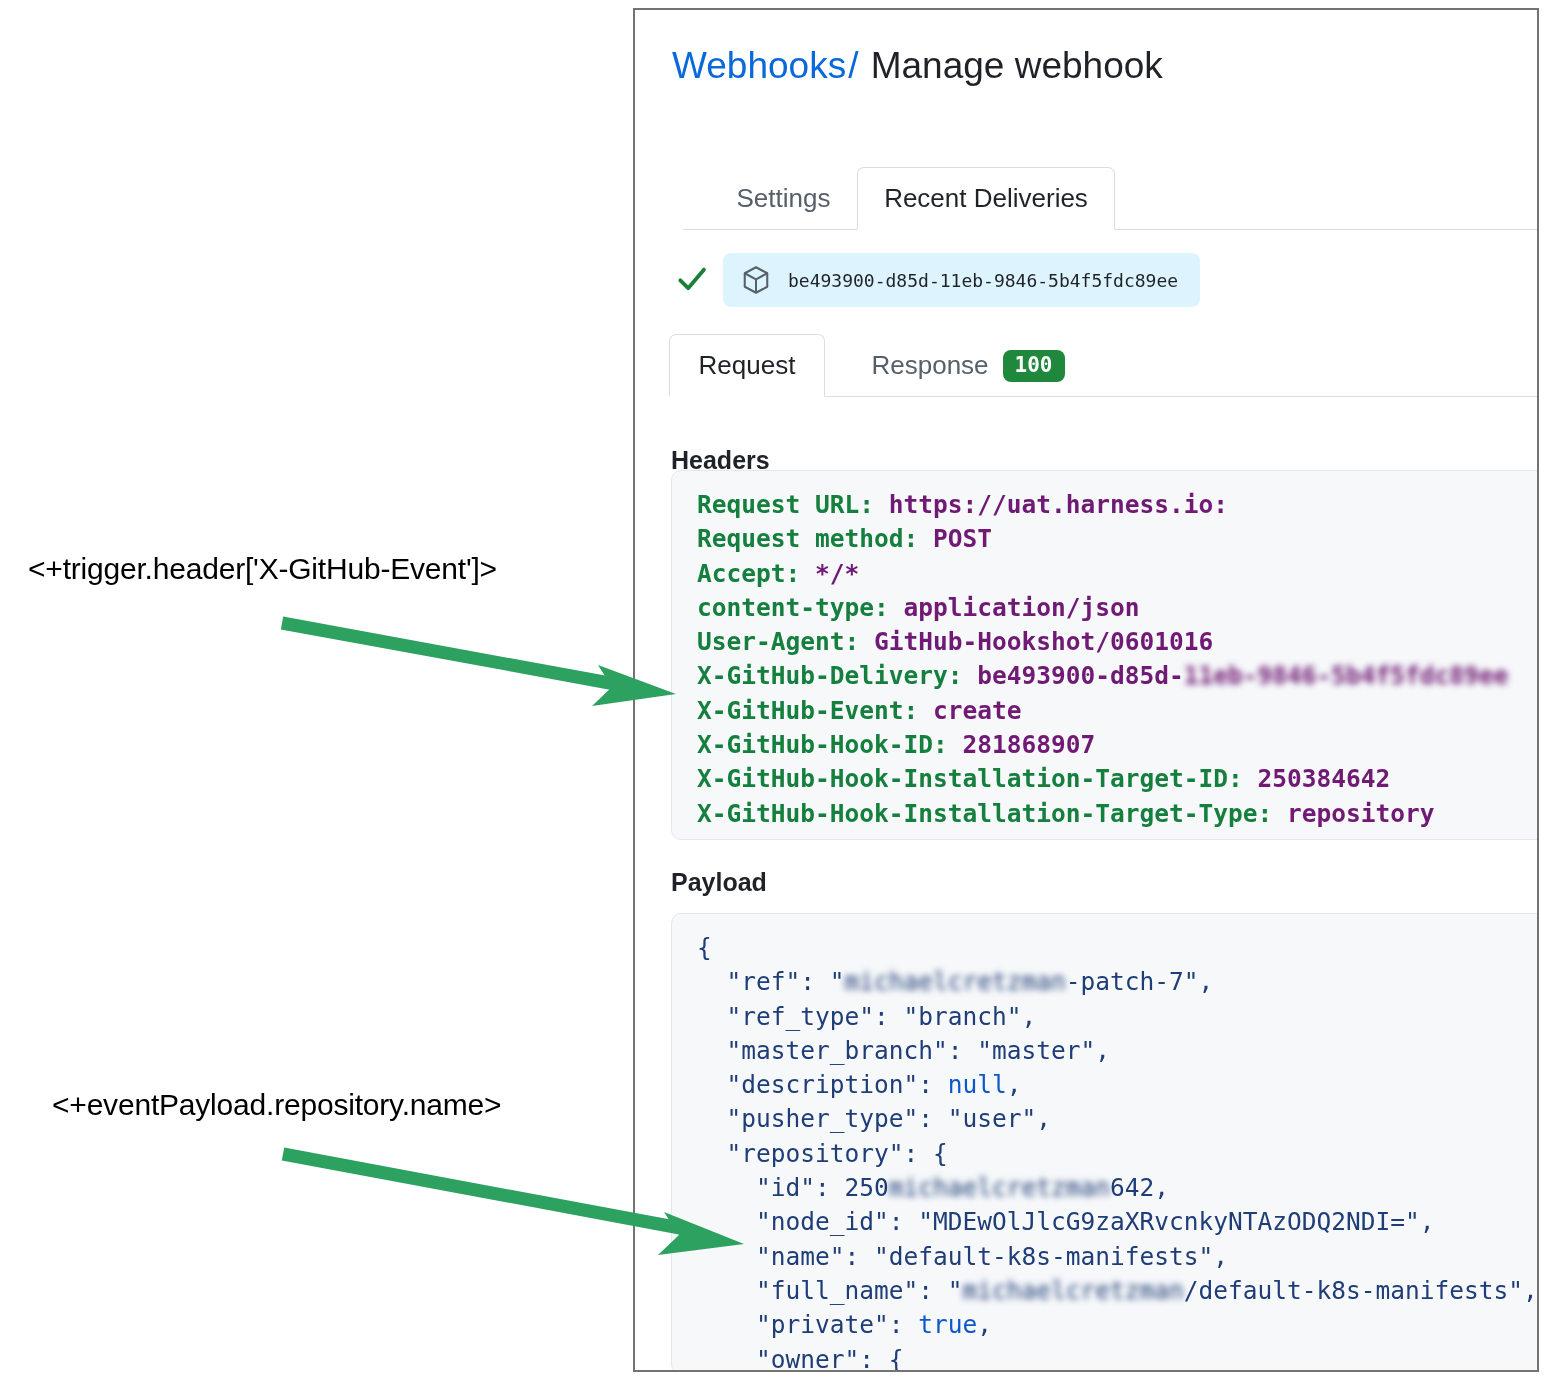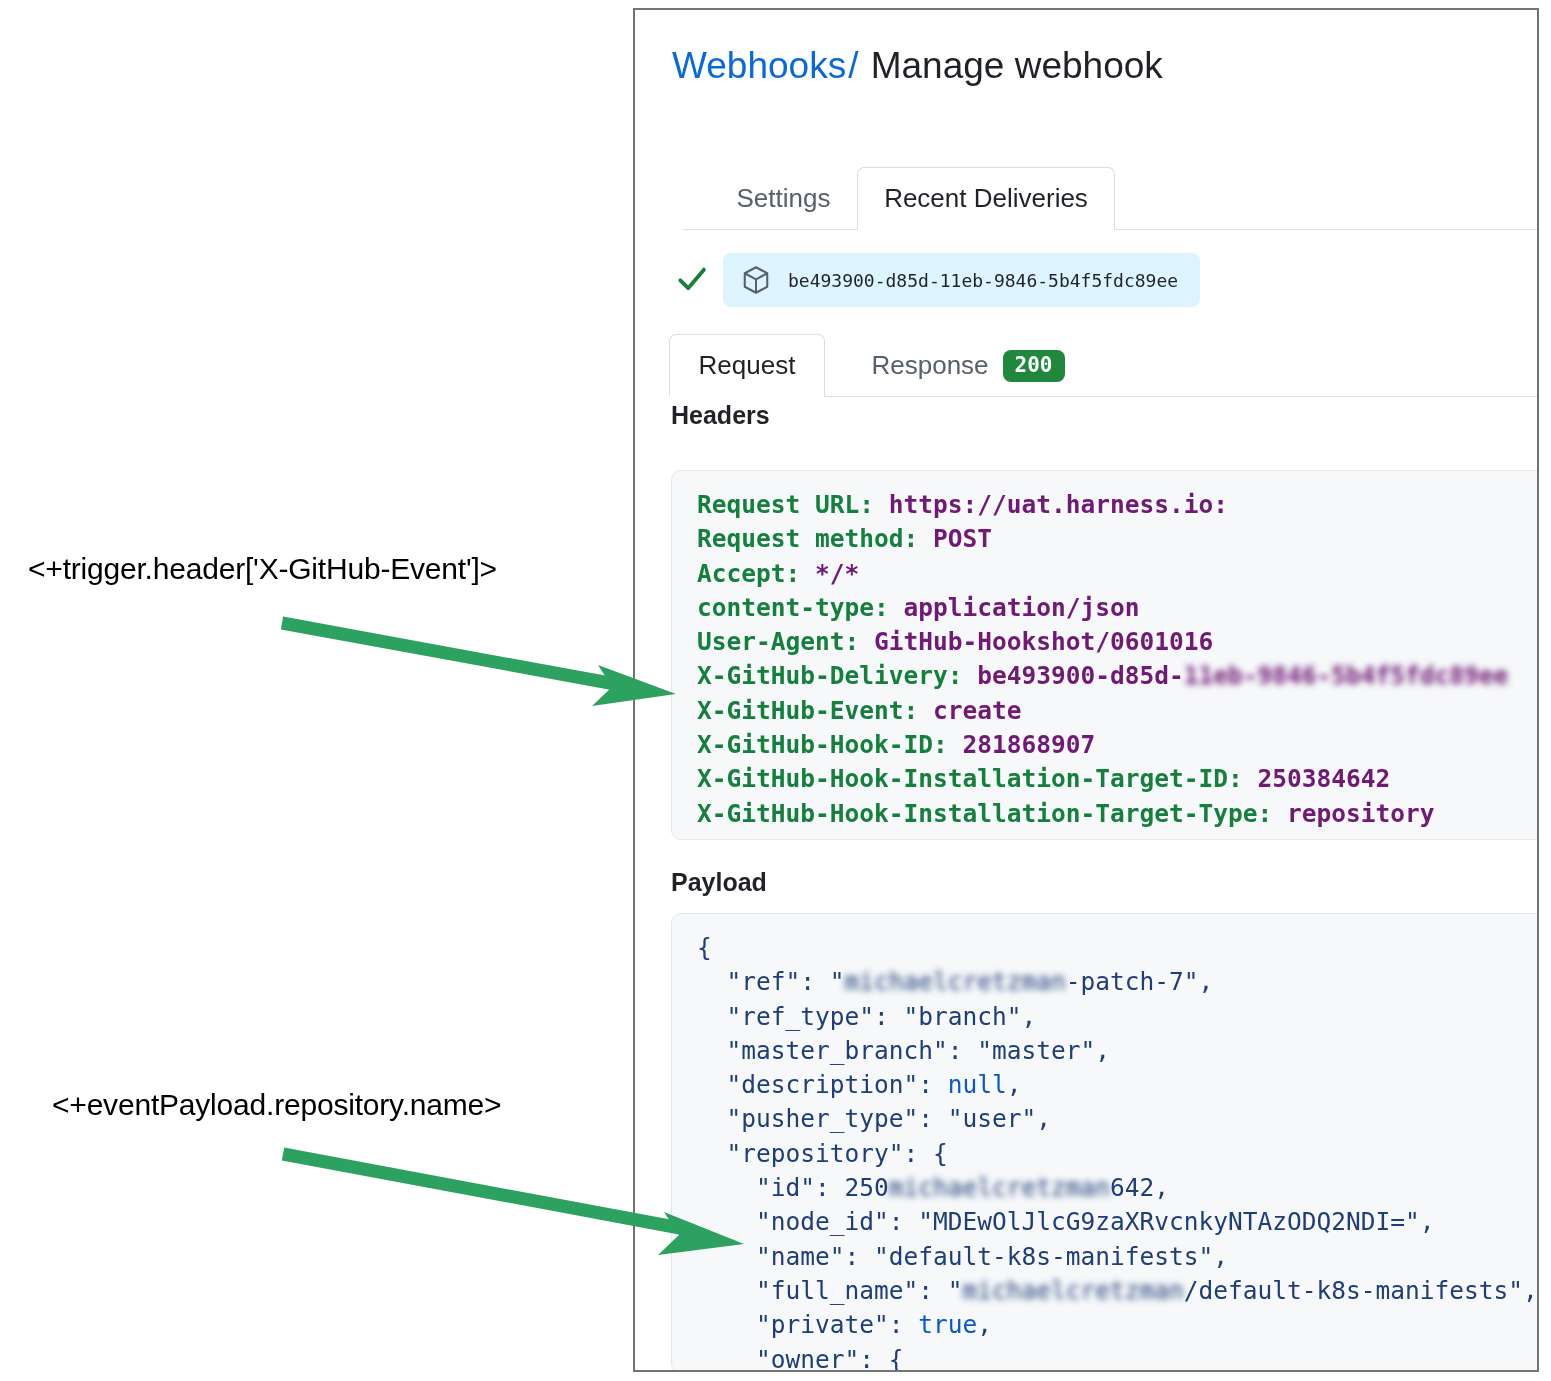--- a/index.html
+++ b/index.html
@@ -205,21 +205,21 @@
   }
 
   
   .section-title {
     position: absolute;
     left: 36px;
     font-size: 25px;
     font-weight: 700;
     color: #1f2328;
   }
-  #title-headers { top: 391px; }
+  #title-headers { top: 436px; }
   #title-payload { top: 858px; }
 
   
   .code-block {
     position: absolute;
     left: 36px;
     background: #f6f8fa;
     border: 1px solid #e4e8ed;
     border-radius: 10px;
     box-sizing: border-box;
@@ -290,21 +290,21 @@
         </svg>
         <span id="delivery-id">be493900-d85d-11eb-9846-5b4f5fdc89ee</span>
       </div>
     </div>
 
     <div id="tabbar-sub">
       <div class="tabbar-rule"></div>
       <div id="tab-request" class="gh-tab active">Request</div>
       <div id="tab-response" class="gh-tab inactive">
         <span>Response</span>
-        <span id="status-badge">200</span>
+        <span id="status-badge">100</span>
       </div>
     </div>
 
     <div class="section-title" id="title-headers">Headers</div>
     <div class="code-block" id="headers-block">
         <div class="code-line"><span class="hk">Request URL:</span><span class="hv"> https://uat.harness.io:</span></div>
         <div class="code-line"><span class="hk">Request method:</span><span class="hv"> POST</span></div>
         <div class="code-line"><span class="hk">Accept:</span><span class="hv"> */*</span></div>
         <div class="code-line"><span class="hk">content-type:</span><span class="hv"> application/json</span></div>
         <div class="code-line"><span class="hk">User-Agent:</span><span class="hv"> GitHub-Hookshot/0601016</span></div>

